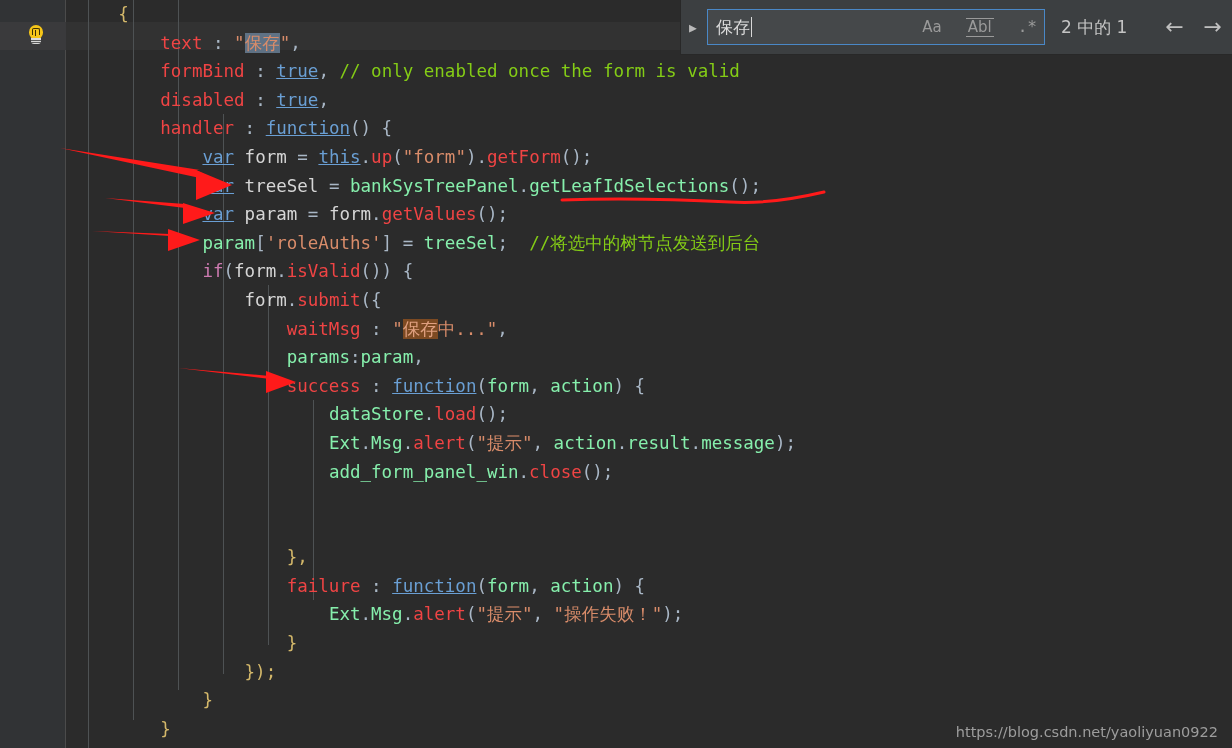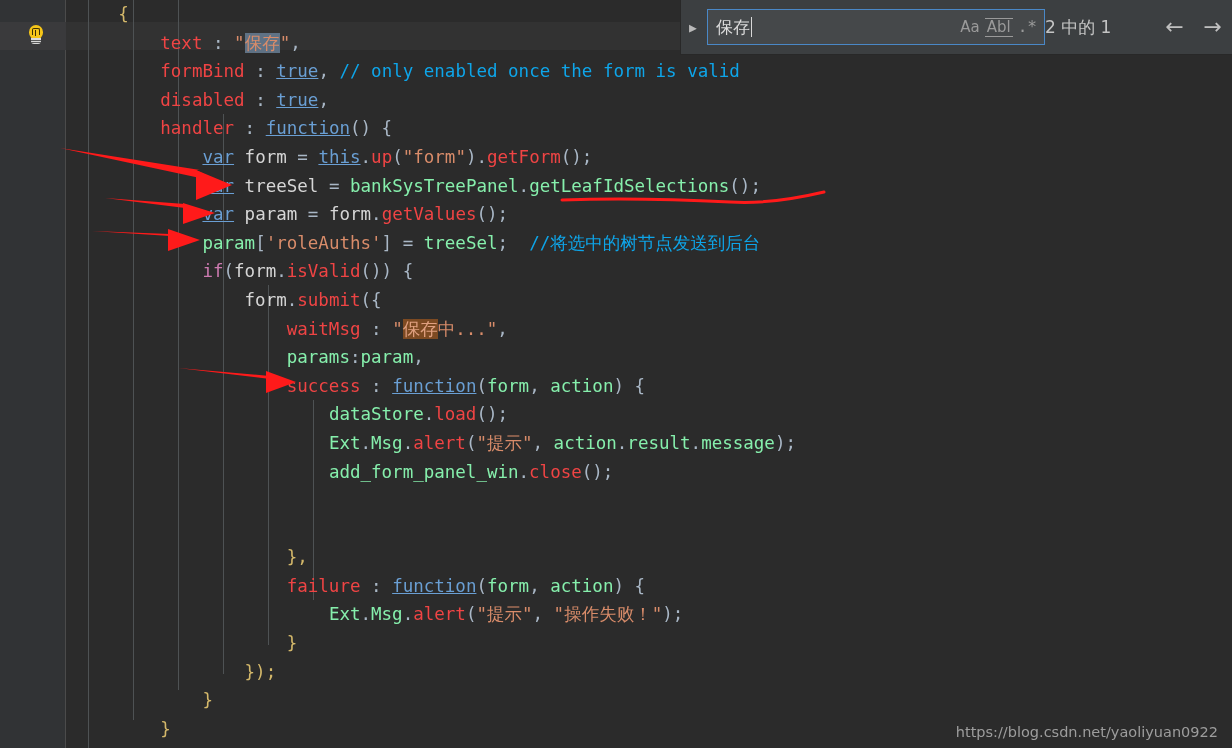--- a/index.html
+++ b/index.html
@@ -110,21 +110,21 @@
     line-height: 28.6px;
     color: #a9b7c6;
     white-space: pre;
     letter-spacing: 0px;
   }
   pre.code .ln { display: block; height: 28.6px; padding-left: 10px; }
 
   
   .t-key   { color: #ef4444; text-align: right; }
   .t-strcn { color: #d98c6a; }
-  .t-com   { color: #0ea5e9; }            
+  .t-com   { color: #84cc16; }            
   .t-punct { color: #a9b7c6; }
   .t-blue  { color: #6a9fd4; text-decoration: underline; }            
   .t-lblue { color: #86efac; }
   .t-pink  { color: #cc7ab0; }
   .t-white { color: #d6d6d6; }
   .t-brace { color: #d4b86a; }
   .t-yellow{ color: #ef4444; }
 
   
   .hl-current {
@@ -180,41 +180,42 @@
     display: inline-block;
     width: 1px;
     height: 20px;
     background: #d8d8d8;
     vertical-align: -4px;
     margin-left: 1px;
   }
   .find-opts {
     position: absolute;
     right: 6px; top: 0; bottom: 0;
-    display: flex; align-items: center; gap: 4px;
+    display: flex; align-items: center; gap: 23px;
   }
   .opt {
     font-family: "DejaVu Sans", sans-serif;
     font-size: 15px;
     color: #9a9a9a;
     cursor: pointer;
     line-height: 1;
     padding: 2px 1px;
   }
   .opt-words {
     border-top: 1.5px solid #9a9a9a;
     border-bottom: 1.5px solid #9a9a9a;
     padding: 1px 2px;
   }
   .opt-regex { font-family: "DejaVu Sans Mono", monospace; font-size: 16px; }
 
   .find-count {
     font-family: "DejaVu Sans", sans-serif;
     font-size: 17px;
     color: #c4c4c4;
+    margin-left: 16px;
     white-space: nowrap;
     flex: 0 0 auto;
   }
   .find-navs {
     position: absolute;
     right: 10px; top: 0; bottom: 0;
     display: flex; align-items: center; gap: 20px;
   }
   .nav-arrow {
     font-family: "DejaVu Sans", sans-serif;

